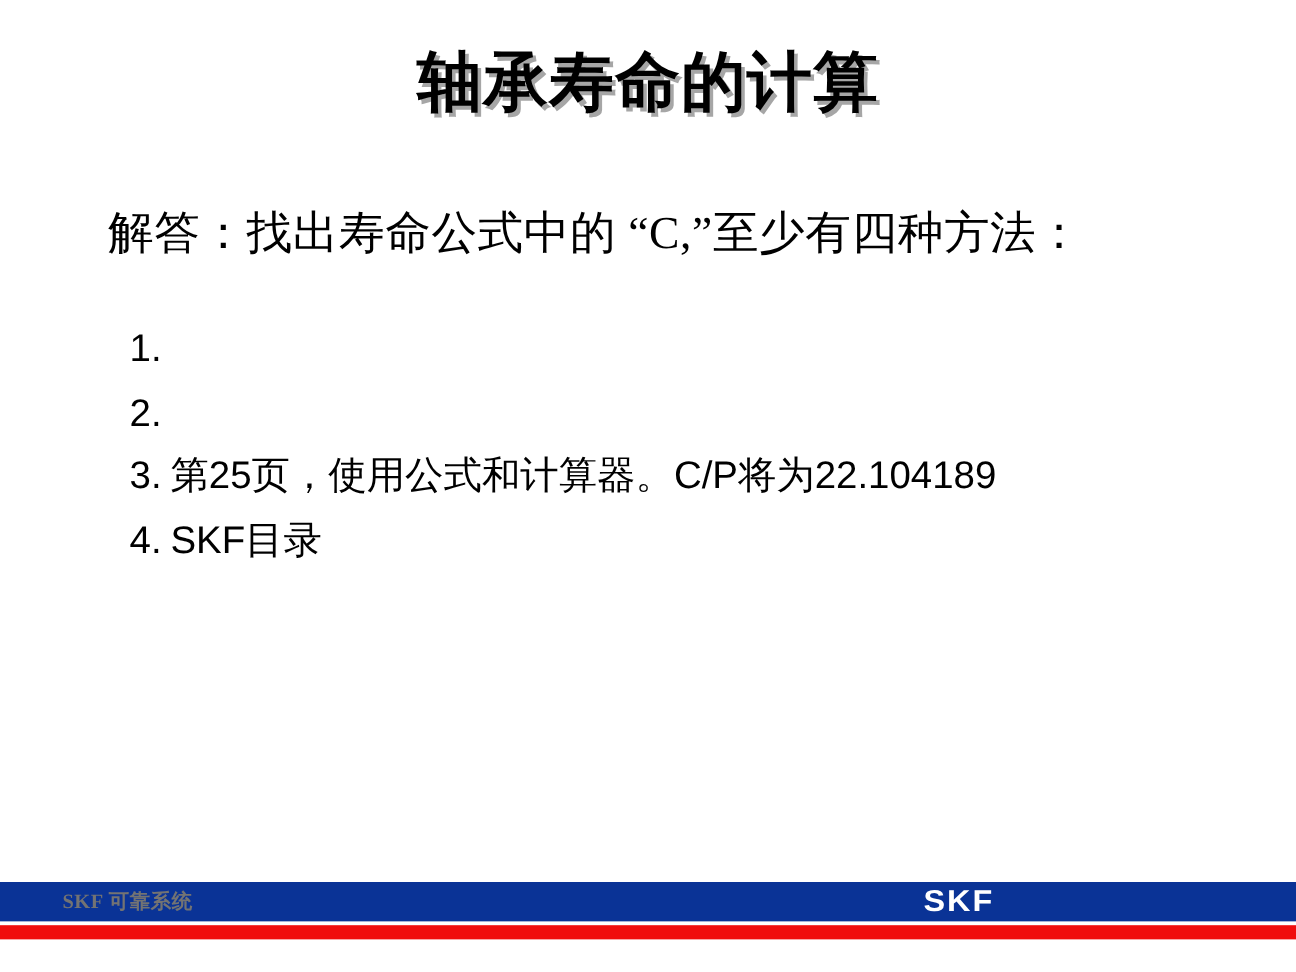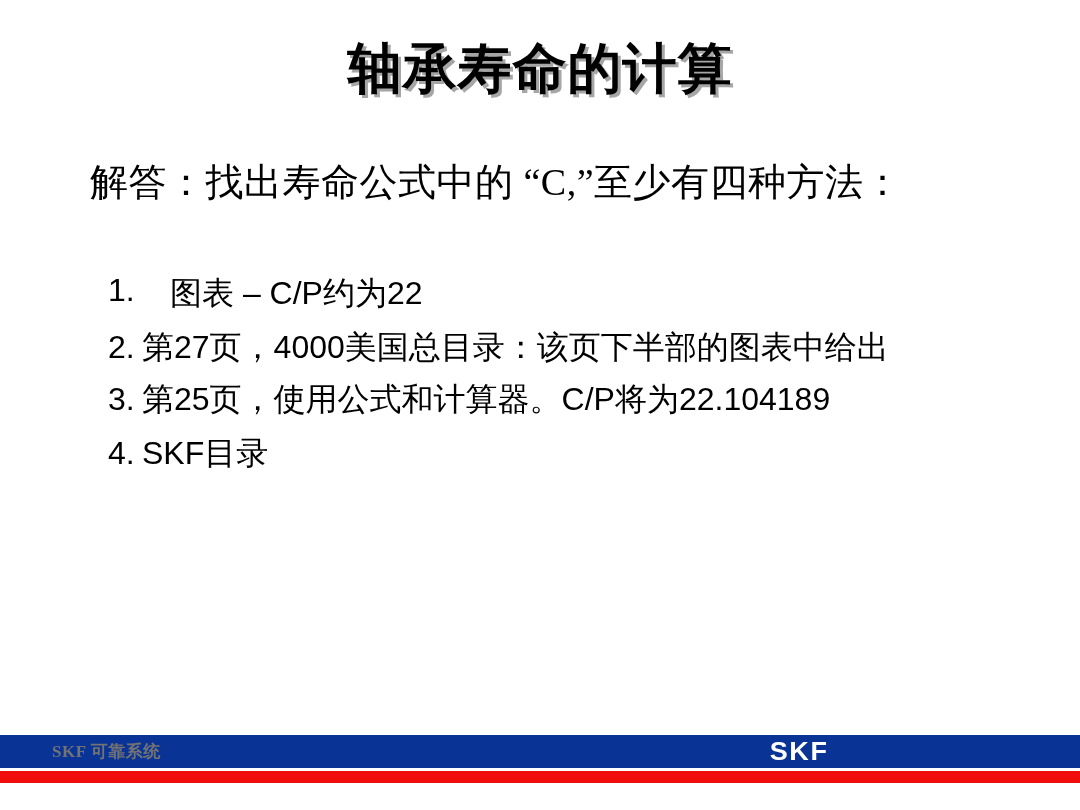--- a/index.html
+++ b/index.html
@@ -38,21 +38,21 @@
     color: #000000;
     letter-spacing: 1px;
     text-shadow: 3px 3px 0 rgba(150,150,150,0.85);
     white-space: nowrap;
   }
 
   
   .subtitle {
     position: absolute;
     left: 90px;
-    top: 157px;
+    top: 170px;
     width: 920px;
     font-family: "Liberation Serif", "DejaVu Serif", serif;
     font-size: 38px;
     line-height: 50px;
     color: #000000;
     letter-spacing: 0.5px;
     white-space: nowrap;
   }
 
   
@@ -170,28 +170,26 @@
 
   <div class="slide-title">轴承寿命的计算</div>
 
   <div class="subtitle">解答：找出寿命公式中的 “C,”至少有四种方法：</div>
 
   <div class="body-list">
 
     <div class="list-item" id="item-1">
       <span class="marker wide">1.</span>
       <span class="content">
-        <span class="item-sub">图表 – C/P约为22</span>
       </span>
     </div>
 
     <div class="list-item" id="item-2">
       <span class="marker narrow">2.</span>
       <span class="content">
-        <span class="item-main">第27页，4000美国总目录：该页下半部的图表中给出</span>
       </span>
     </div>
 
     <div class="list-item" id="item-3">
       <span class="marker narrow">3.</span>
       <span class="content">
         <span class="item-main">第25页，使用公式和计算器。C/P将为22.104189</span>
       </span>
     </div>
 

